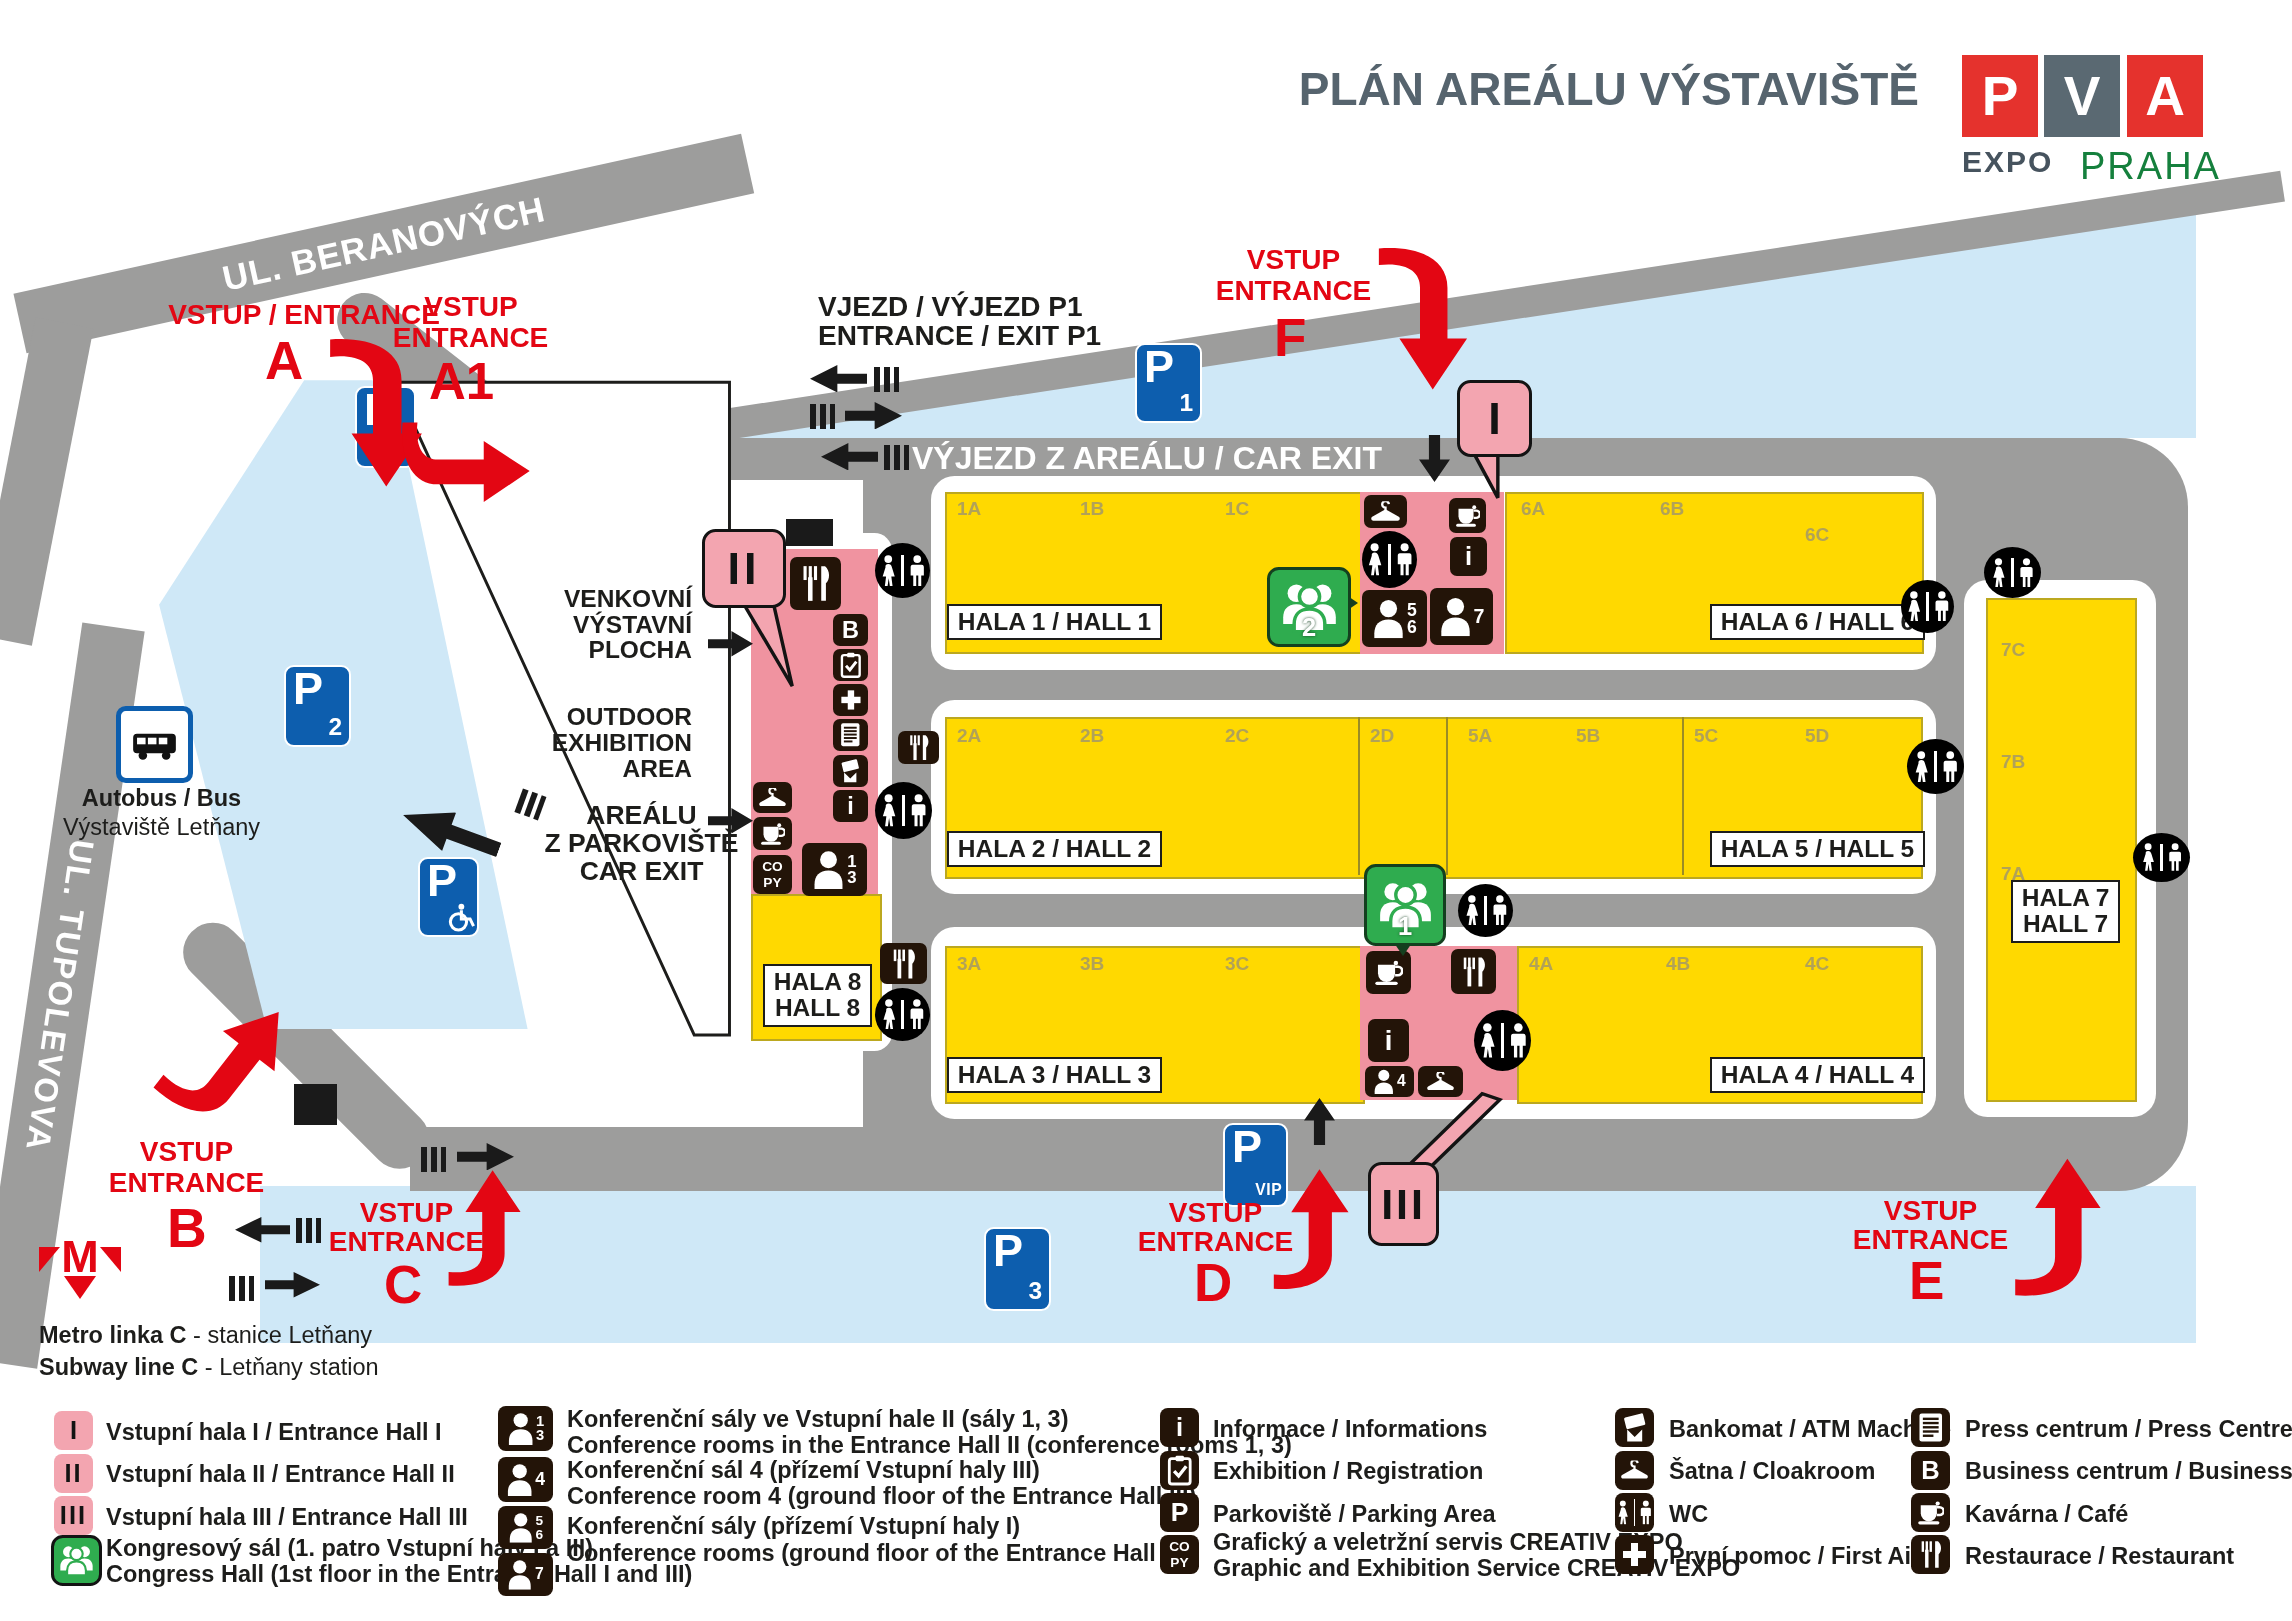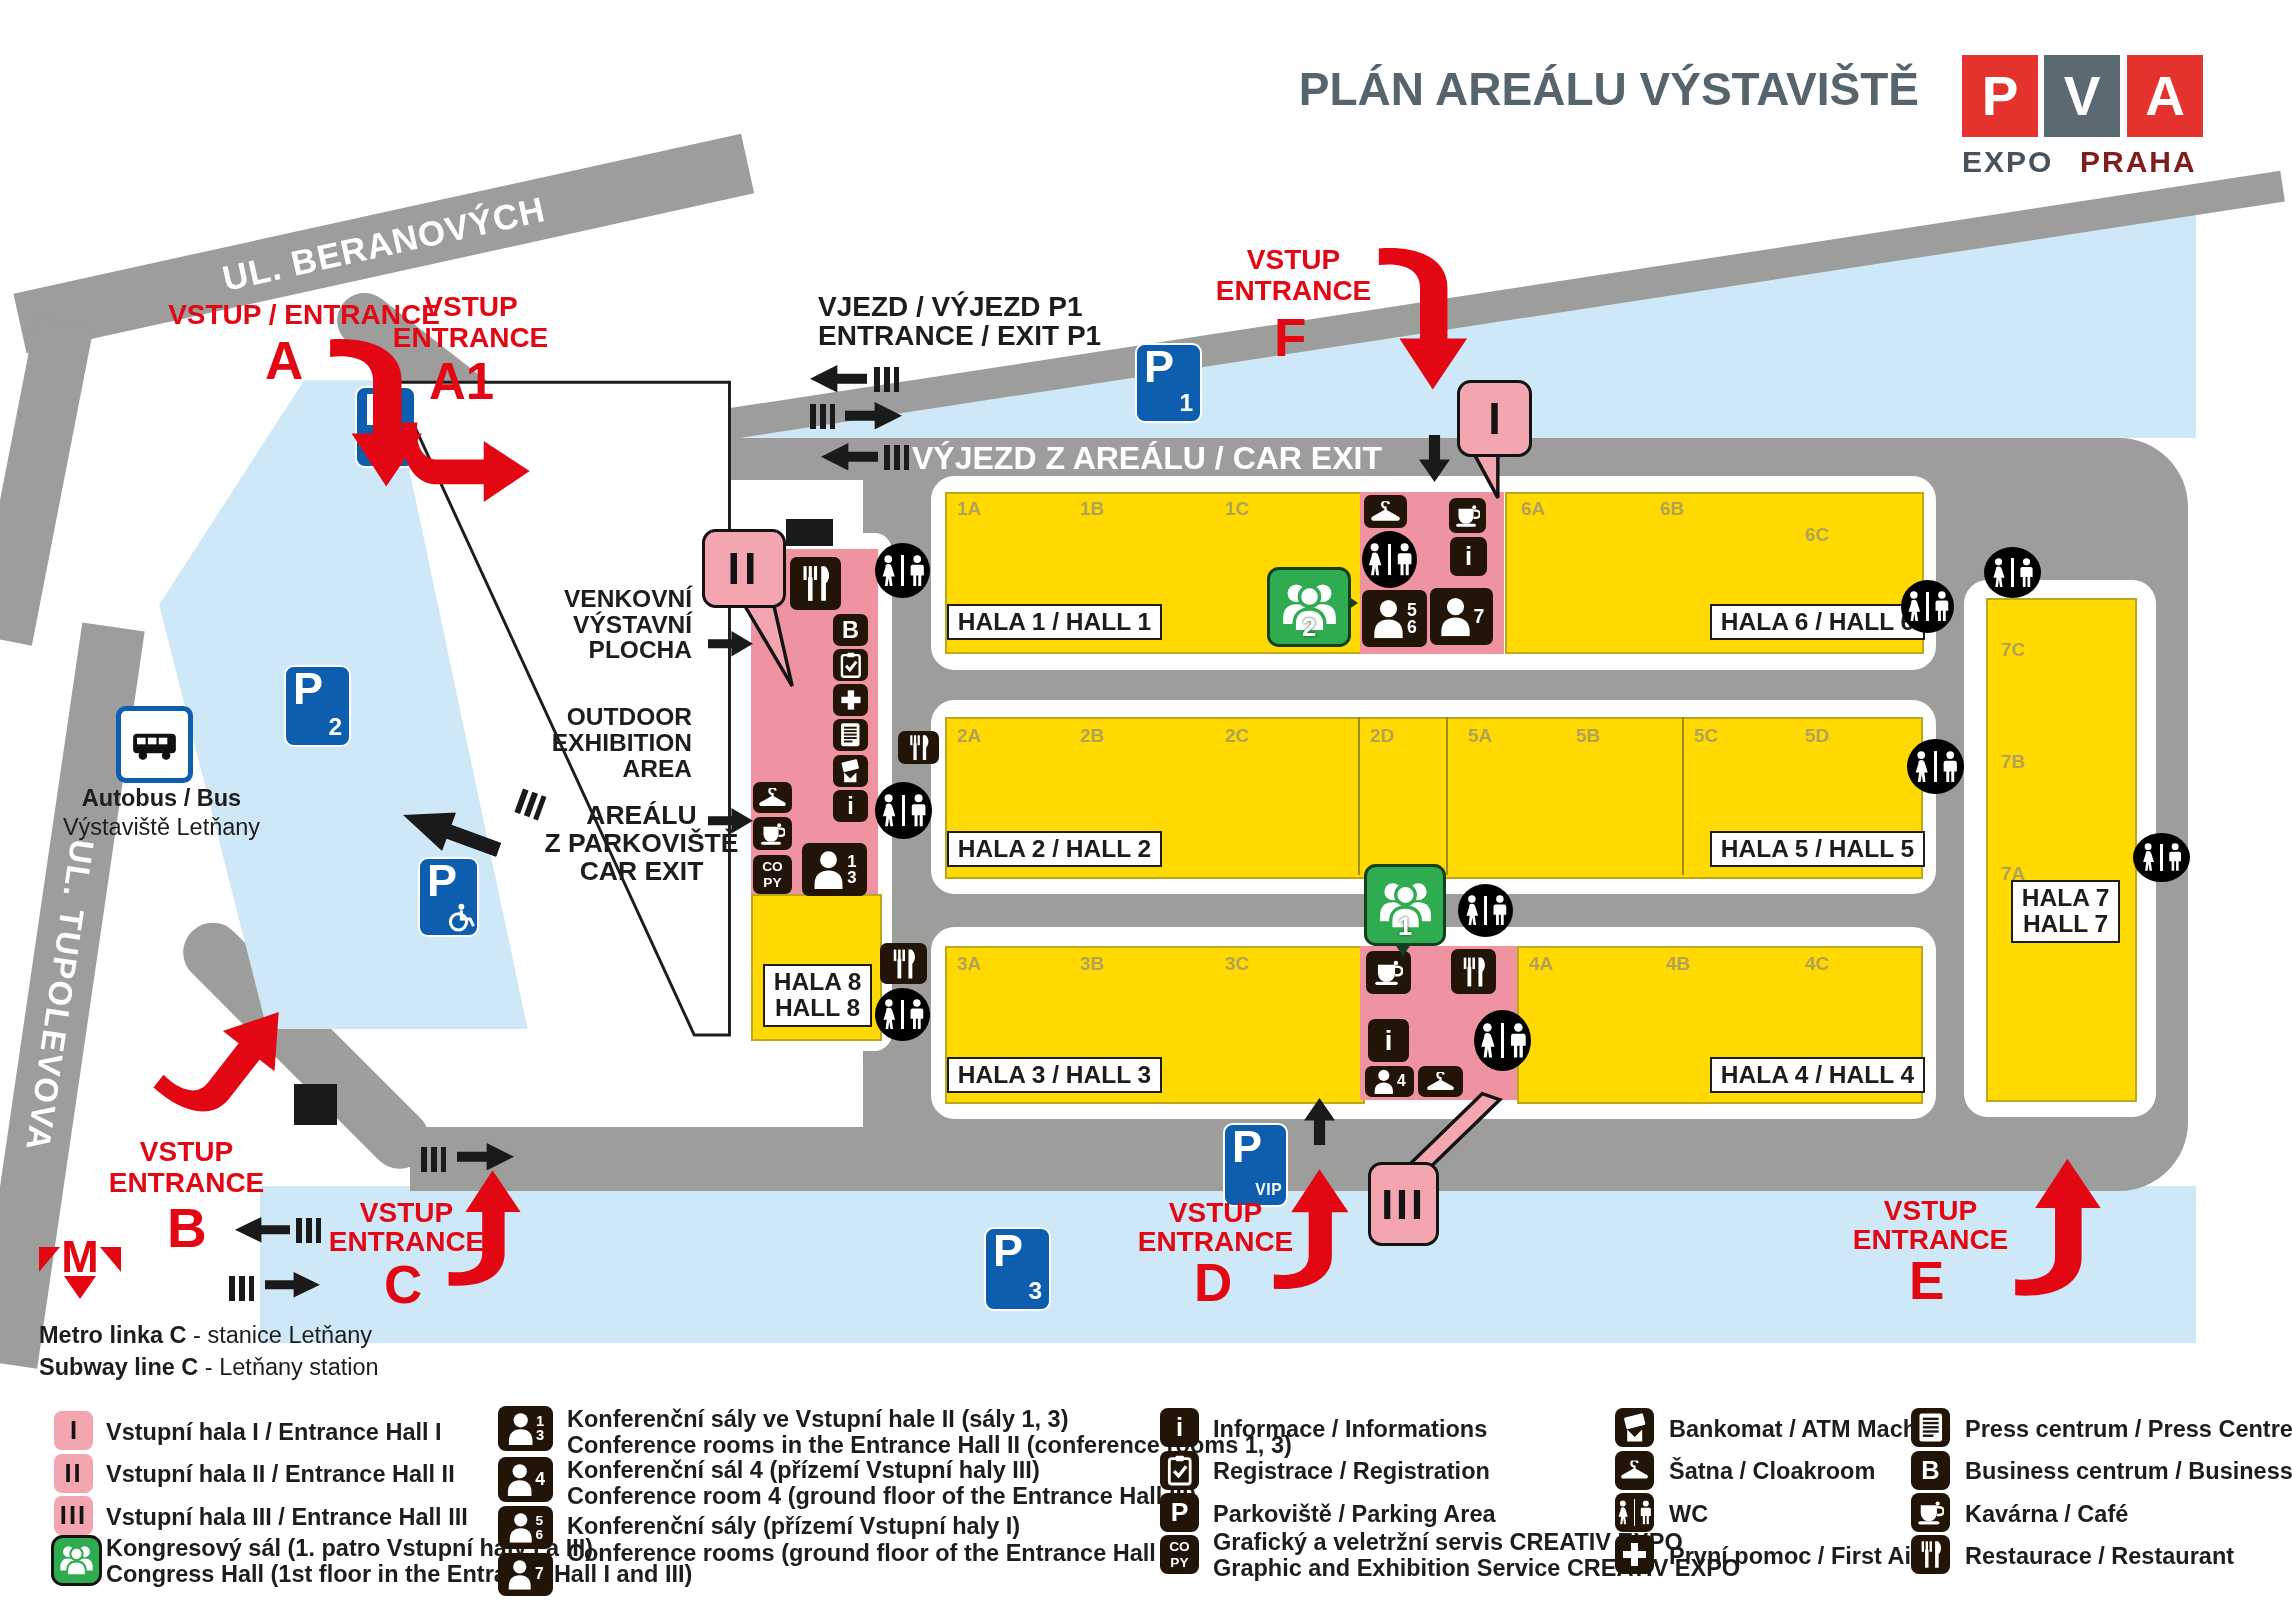--- a/index.html
+++ b/index.html
@@ -594,21 +594,21 @@
   <svg class="abs" viewBox="0 0 100 155" style="left:2007px;top:1153px;width:98px;height:147px">
       <use href="#sym-jarrow" fill="#e30613"></use>
     </svg>
 
   <div class="t" style="left:980px;top:65px;width:939px;text-align:right;font-size:46px;font-weight:900;color:#56646e">PLÁN AREÁLU VÝSTAVIŠTĚ</div>
   <div class="abs" style="left:1962px;top:55px;width:249px;height:127px">
     <div style="position:absolute;left:0;top:0;width:76px;height:82px;background:#e5322d;color:#fff;font-size:55px;font-weight:900;display:flex;align-items:center;justify-content:center">P</div>
     <div style="position:absolute;left:82px;top:0;width:76px;height:82px;background:#5a6972;color:#fff;font-size:55px;font-weight:900;display:flex;align-items:center;justify-content:center">V</div>
     <div style="position:absolute;left:165px;top:0;width:76px;height:82px;background:#e5322d;color:#fff;font-size:55px;font-weight:900;display:flex;align-items:center;justify-content:center">A</div>
     <span style="position:absolute;left:0;top:90px;font-size:30px;font-weight:800;color:#46535e;letter-spacing:2px">EXPO</span>
-    <span style="position:absolute;left:118px;top:90px;font-size:30px;font-weight:700;color:#7f1d1d;letter-spacing:2px">PRAHA</span>
+    <span style="position:absolute;left:118px;top:90px;font-size:38px;font-weight:400;color:#15803d;letter-spacing:2px">PRAHA</span>
   </div>
 
   <div class="badge" style="left:54px;top:1411px;width:39px;height:39px;border:none;border-radius:7.8px;font-size:25.5px">I</div>
   <span class="leg" style="left:106px;top:1419px">Vstupní hala I / Entrance Hall I</span>
   <div class="badge" style="left:54px;top:1454px;width:39px;height:39px;border:none;border-radius:7.8px;font-size:25.5px;letter-spacing:2px">II</div>
   <span class="leg" style="left:106px;top:1461px">Vstupní hala II / Entrance Hall II</span>
   <div class="badge" style="left:54px;top:1496px;width:39px;height:39px;border:none;border-radius:7.8px;font-size:25.5px;letter-spacing:2px">III</div>
   <span class="leg" style="left:106px;top:1504px">Vstupní hala III / Entrance Hall III</span>
   <div class="green" style="left:51px;top:1535px;width:45px;height:45px;border-color:#131313">
       <svg viewBox="0 0 26 23" width="35" height="31" style="fill:#fff">
@@ -661,21 +661,21 @@
 
   <div class="lic" style="left:1160px;top:1408px;width:39px;height:39px;font-weight:900;font-size:25.5px">
       <span>i</span>
     </div>
   <span class="leg" style="left:1213px;top:1416px">Informace / Informations</span>
   <div class="lic" style="left:1160px;top:1451px;width:39px;height:39px">
       <svg viewBox="0 0 18 22" width="25.5" height="31">
         <use href="#sym-clip"></use>
       </svg>
     </div>
-  <span class="leg" style="left:1213px;top:1458px">Registrace / Registration</span>
+  <span class="leg" style="left:1213px;top:1458px">Exhibition / Registration</span>
   <div class="lic" style="left:1160px;top:1493px;width:39px;height:39px;font-weight:900;font-size:26.5px">
       <span>P</span>
     </div>
   <span class="leg" style="left:1213px;top:1501px">Parkoviště / Parking Area</span>
   <div class="lic" style="left:1160px;top:1535px;width:39px;height:39px;flex-direction:column;font-size:13.7px;font-weight:900;line-height:.95">
       <span>CO</span>
       <span>PY</span>
     </div>
   <span class="leg" style="left:1213px;top:1529px">Grafický a veletržní servis CREATIV EXPO</span>
   <span class="leg" style="left:1213px;top:1555px">Graphic and Exhibition Service CREATIV EXPO</span>

